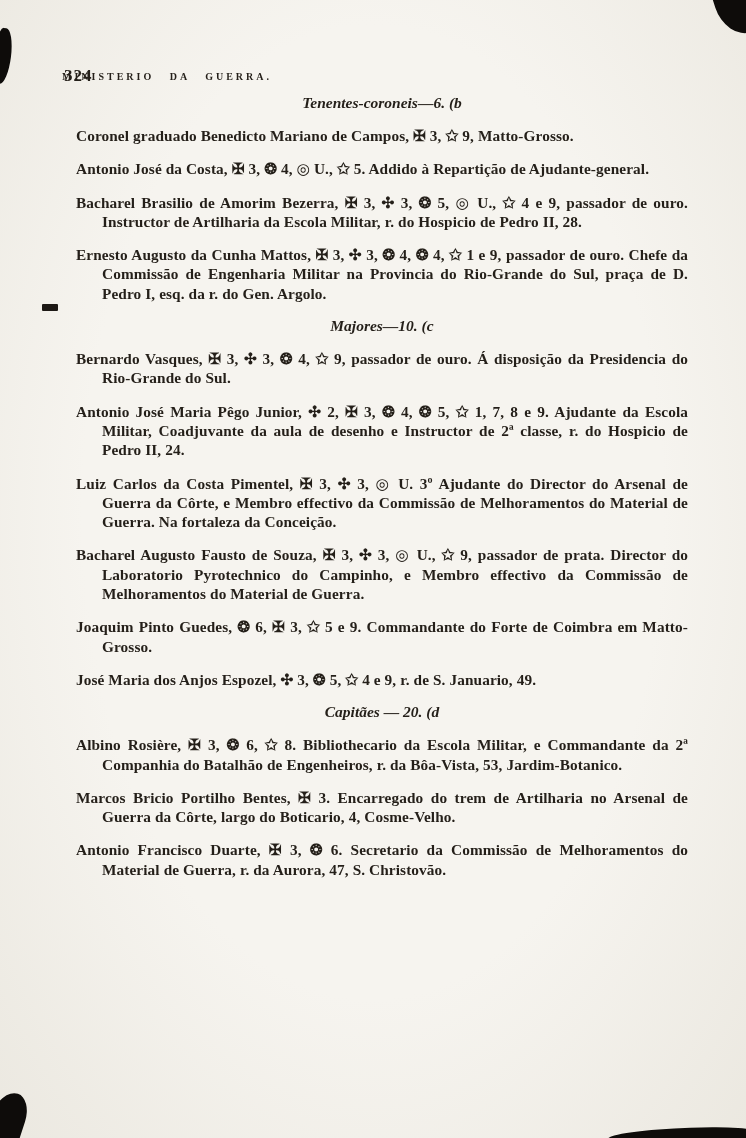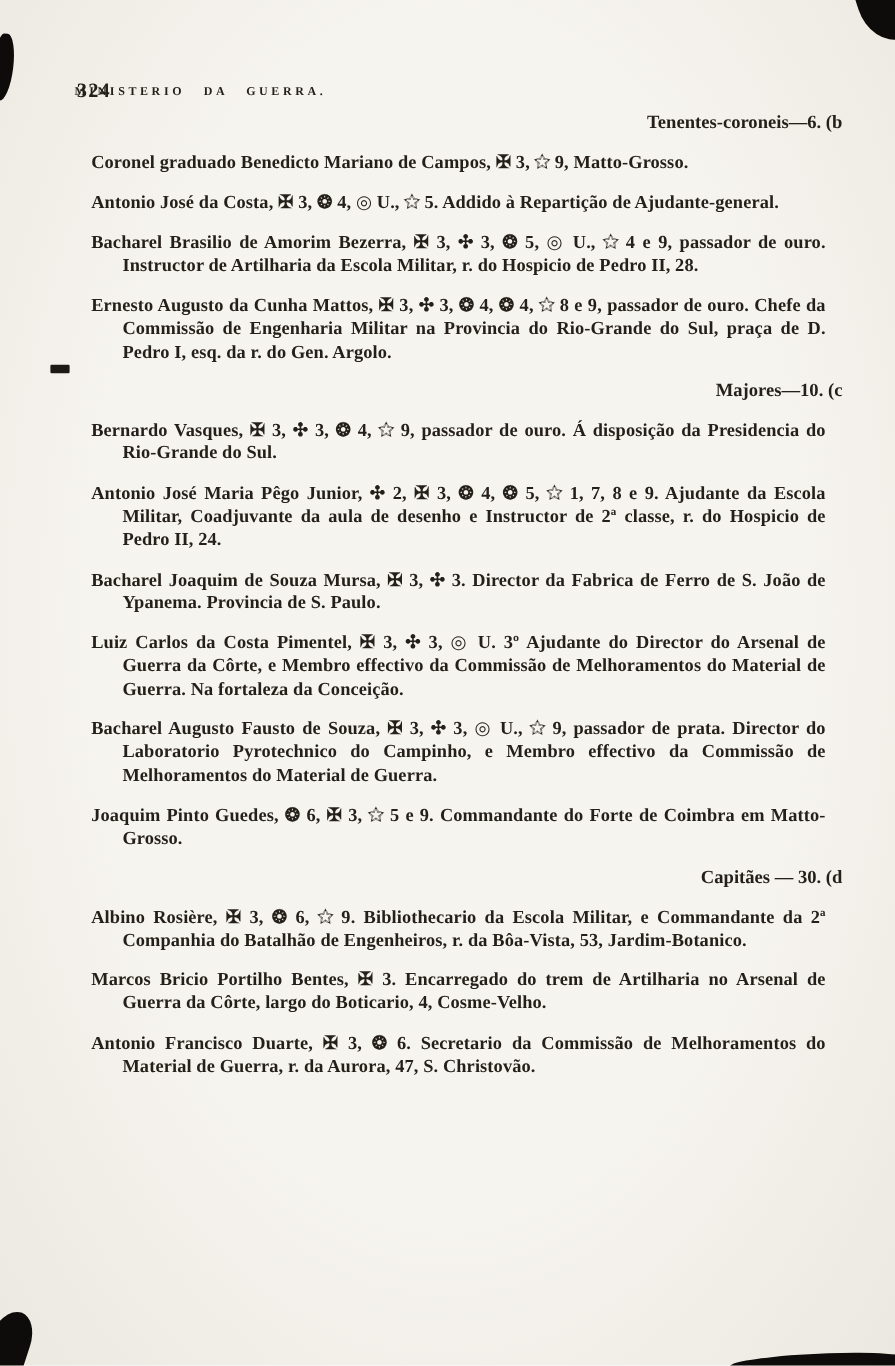--- a/index.html
+++ b/index.html
@@ -31,21 +31,22 @@
     font-weight: 700;
     letter-spacing: 1px;
   }
   .title {
     font-size: 10px;
     font-weight: 700;
     letter-spacing: 3px;
     word-spacing: 10px;
   }
   .section-heading {
-    text-align: right;
+    text-align: center;
+    font-style: italic;
     font-weight: 700;
     font-size: 15.5px;
     margin: 7px 0 7px 0;
   }
   .entry {
     margin: 14px;
     font-size: 15.3px;
     font-weight: 700;
     line-height: 19.3px;
     letter-spacing: 0.1px;
@@ -75,26 +76,26 @@
 <div class="page">
   <div class="header-row">
     <span class="pagenum">324</span>
     <span class="title">MINISTERIO DA GUERRA.</span>
   </div>
   <div id="sections">
       <div class="section-heading">Tenentes-coroneis—6. (b</div>
       <p class="entry">Coronel graduado Benedicto Mariano de Campos, ✠ 3, ✩ 9, Matto-Grosso.</p>
       <p class="entry">Antonio José da Costa, ✠ 3, ❂ 4, ◎ U., ✩ 5. Addido à Repartição de Ajudante-general.</p>
       <p class="entry">Bacharel Brasilio de Amorim Bezerra, ✠ 3, ✣ 3, ❂ 5, ◎ U., ✩ 4 e 9, passador de ouro. Instructor de Artilharia da Escola Militar, r. do Hospicio de Pedro II, 28.</p>
-      <p class="entry">Ernesto Augusto da Cunha Mattos, ✠ 3, ✣ 3, ❂ 4, ❂ 4, ✩ 8 e 9, passador de ouro. Chefe da Commissão de Engenharia Militar na Provincia do Rio-Grande do Sul, praça de D. Pedro I, esq. da r. do Gen. Argolo.</p>
+      <p class="entry">Ernesto Augusto da Cunha Mattos, ✠ 3, ✣ 3, ❂ 4, ❂ 4, ✩ 1 e 9, passador de ouro. Chefe da Commissão de Engenharia Militar na Provincia do Rio-Grande do Sul, praça de D. Pedro I, esq. da r. do Gen. Argolo.</p>
       <div class="section-heading">Majores—10. (c</div>
       <p class="entry">Bernardo Vasques, ✠ 3, ✣ 3, ❂ 4, ✩ 9, passador de ouro. Á disposição da Presidencia do Rio-Grande do Sul.</p>
       <p class="entry">Antonio José Maria Pêgo Junior, ✣ 2, ✠ 3, ❂ 4, ❂ 5, ✩ 1, 7, 8 e 9. Ajudante da Escola Militar, Coadjuvante da aula de desenho e Instructor de 2ª classe, r. do Hospicio de Pedro II, 24.</p>
-      <p class="entry">Bacharel Joaquim de Souza Mursa, ✠ 3, ✣ 3. Director da Fabrica de Ferro de S. João de Ypanema. Provincia de S. Paulo.</p>
       <p class="entry">Luiz Carlos da Costa Pimentel, ✠ 3, ✣ 3, ◎ U. 3º Ajudante do Director do Arsenal de Guerra da Côrte, e Membro effectivo da Commissão de Melhoramentos do Material de Guerra. Na fortaleza da Conceição.</p>
       <p class="entry">Bacharel Augusto Fausto de Souza, ✠ 3, ✣ 3, ◎ U., ✩ 9, passador de prata. Director do Laboratorio Pyrotechnico do Campinho, e Membro effectivo da Commissão de Melhoramentos do Material de Guerra.</p>
       <p class="entry">Joaquim Pinto Guedes, ❂ 6, ✠ 3, ✩ 5 e 9. Commandante do Forte de Coimbra em Matto-Grosso.</p>
-      <div class="section-heading">Capitães — 30. (d</div>
-      <p class="entry">Albino Rosière, ✠ 3, ❂ 6, ✩ 9. Bibliothecario da Escola Militar, e Commandante da 2ª Companhia do Batalhão de Engenheiros, r. da Bôa-Vista, 53, Jardim-Botanico.</p>
+      <p class="entry">José Maria dos Anjos Espozel, ✣ 3, ❂ 5, ✩ 4 e 9, r. de S. Januario, 49.</p>
+      <div class="section-heading">Capitães — 20. (d</div>
+      <p class="entry">Albino Rosière, ✠ 3, ❂ 6, ✩ 8. Bibliothecario da Escola Militar, e Commandante da 2ª Companhia do Batalhão de Engenheiros, r. da Bôa-Vista, 53, Jardim-Botanico.</p>
       <p class="entry">Marcos Bricio Portilho Bentes, ✠ 3. Encarregado do trem de Artilharia no Arsenal de Guerra da Côrte, largo do Boticario, 4, Cosme-Velho.</p>
       <p class="entry">Antonio Francisco Duarte, ✠ 3, ❂ 6. Secretario da Commissão de Melhoramentos do Material de Guerra, r. da Aurora, 47, S. Christovão.</p>
     </div>
 </div>
 
 </body></html>

